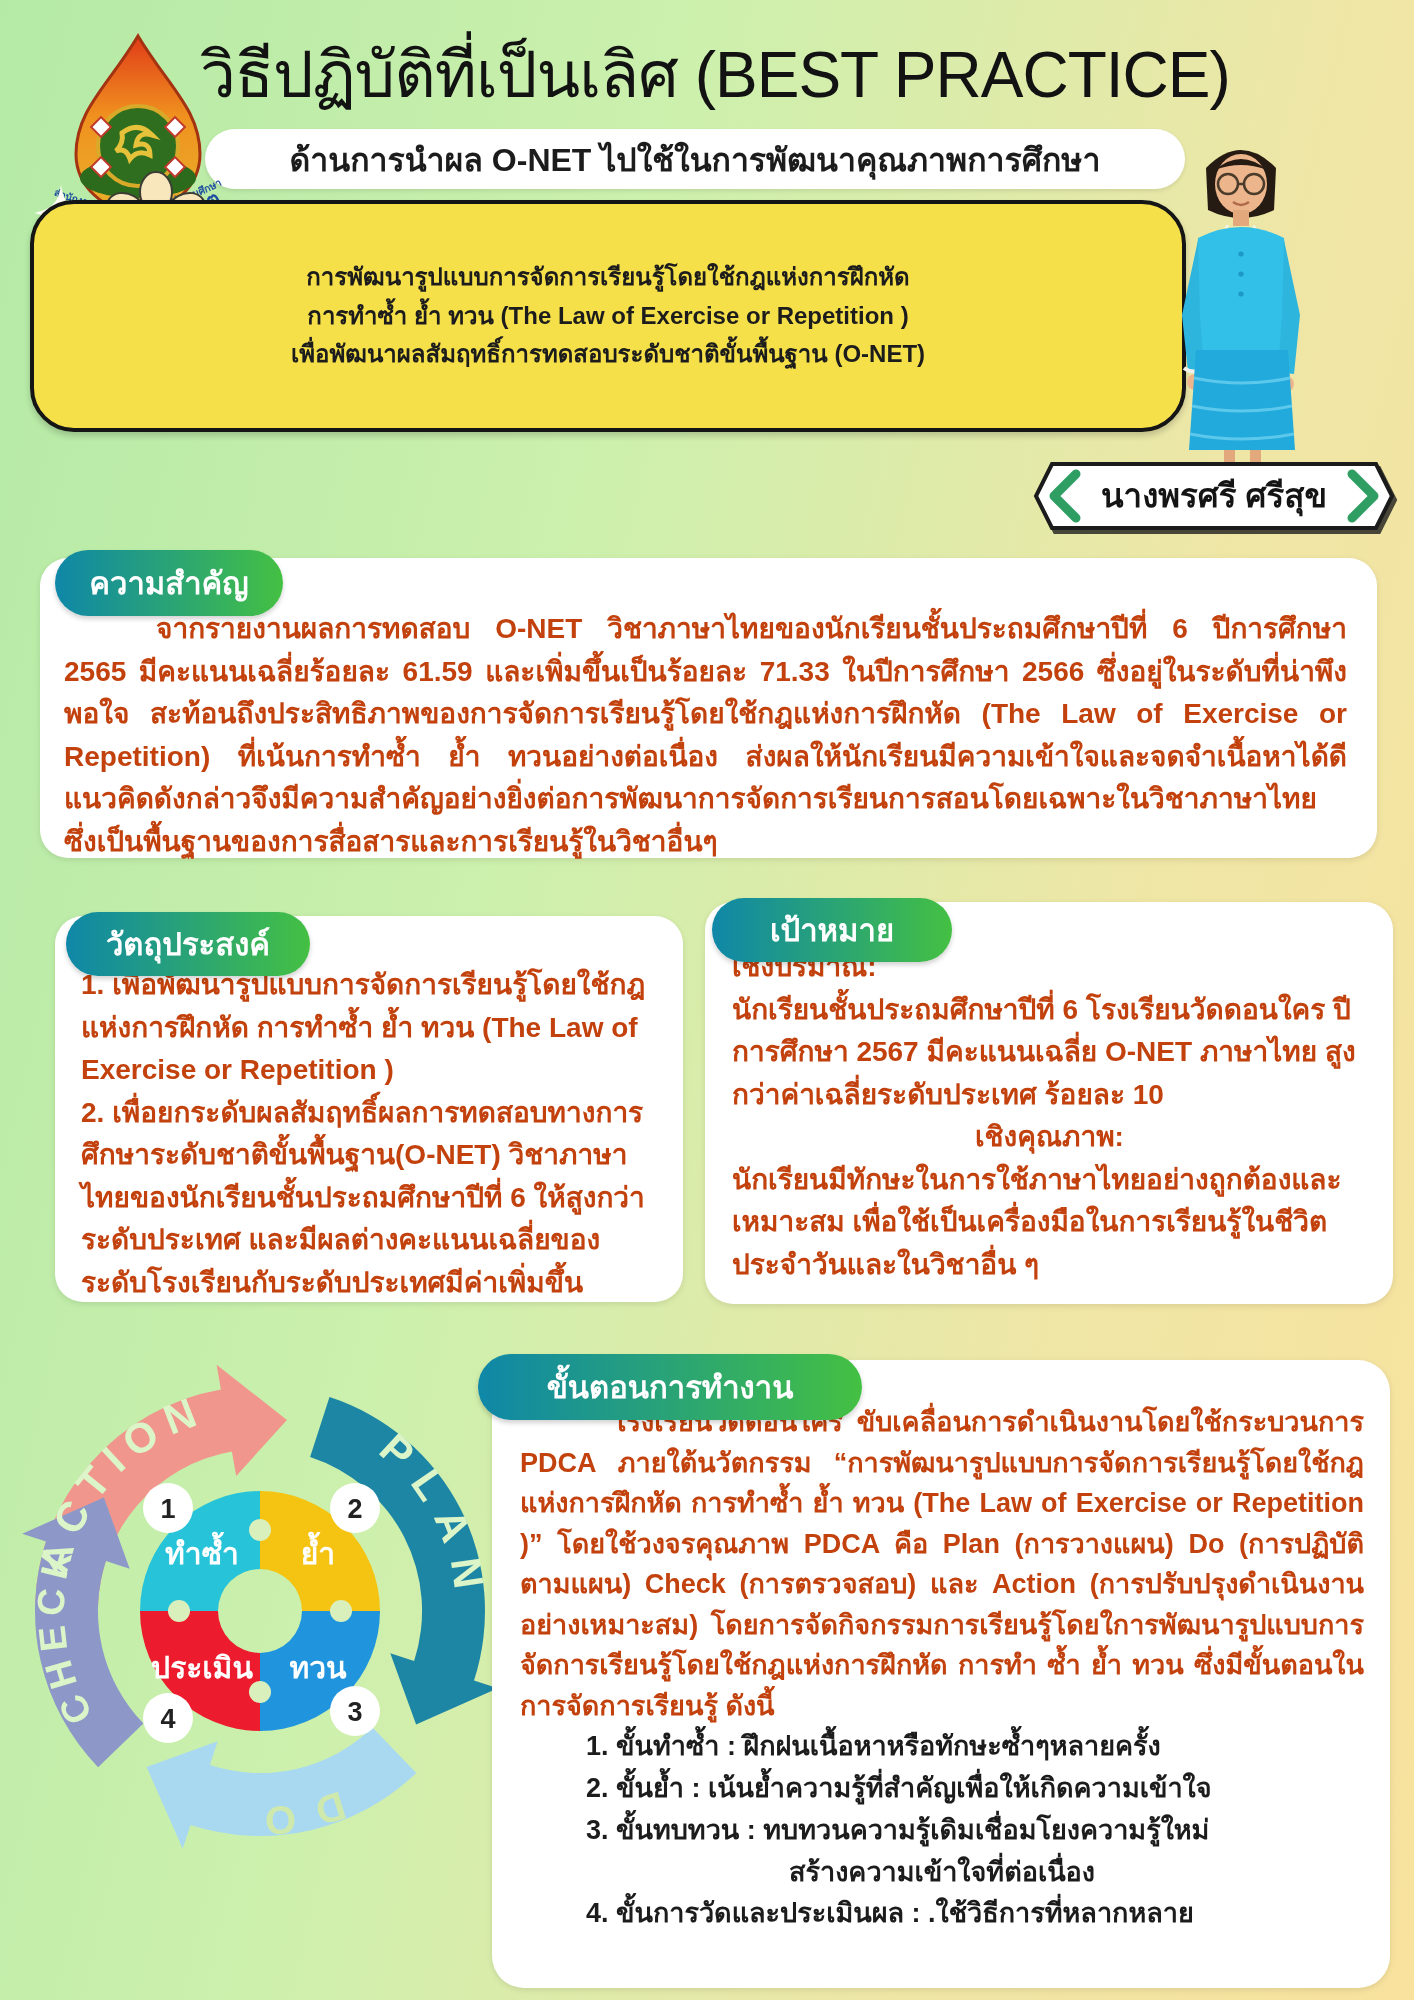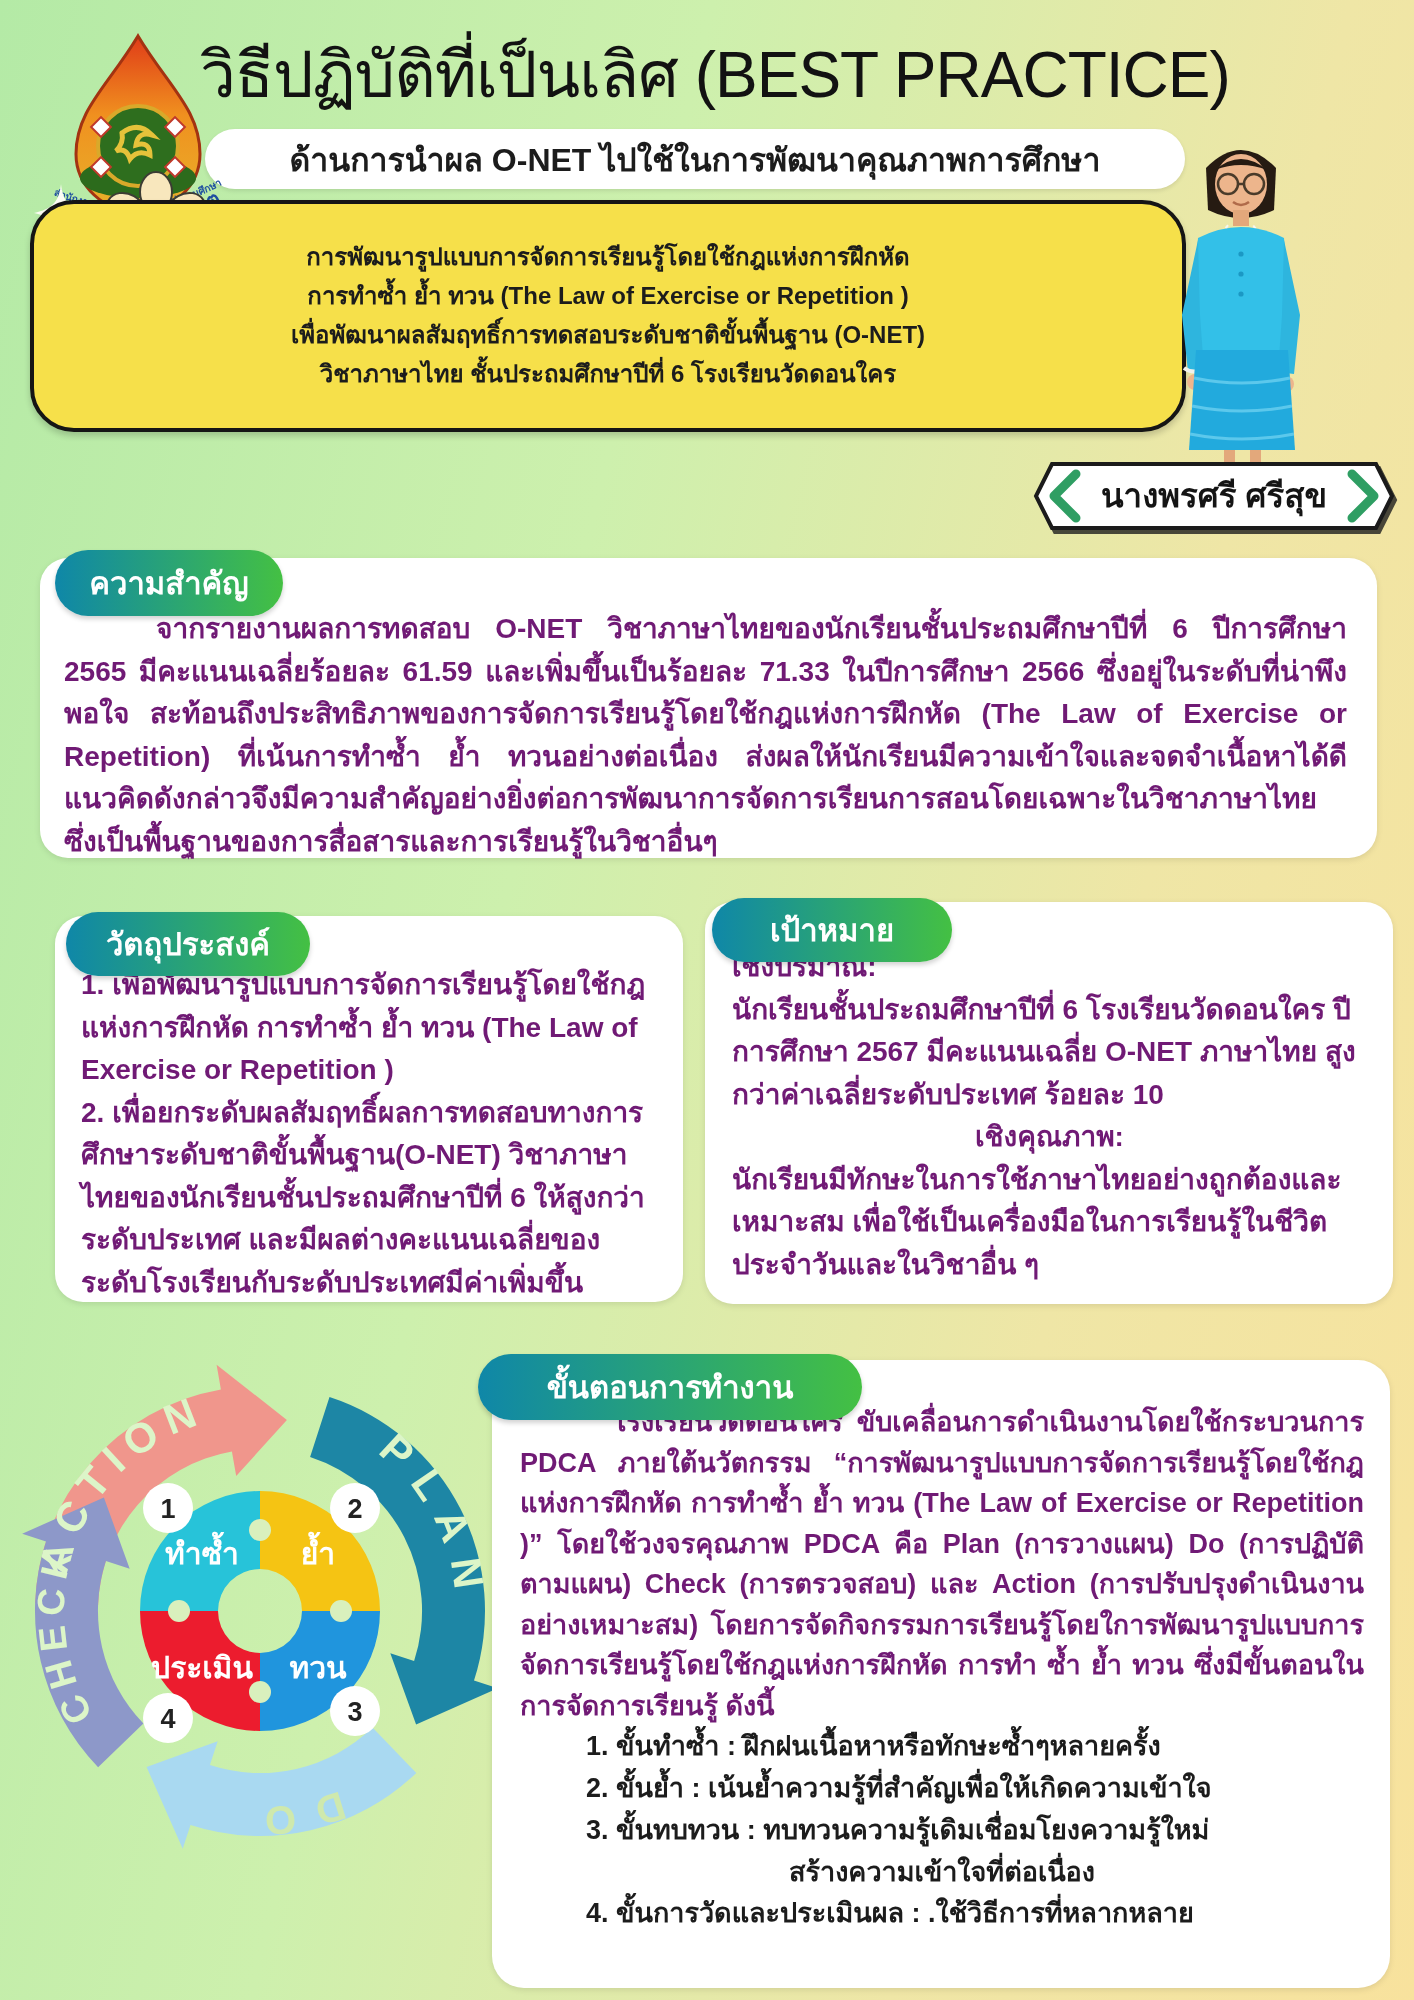--- a/index.html
+++ b/index.html
@@ -16,21 +16,21 @@
     box-shadow:0 2px 4px rgba(0,0,0,.10);}
   
   .title-box{left:30px;top:200px;width:1148px;height:224px;background:#f6e04a;border:4px solid #151515;
     border-radius:44px;display:flex;flex-direction:column;justify-content:center;text-align:center;
     font-size:24px;font-weight:800;line-height:1.62;z-index:2;box-shadow:0 4px 6px rgba(0,0,0,.18);}
   
   .pill{background:linear-gradient(90deg,#0f87a8,#44c043);border-radius:36px;color:#ffffff;
     display:flex;align-items:center;justify-content:center;font-size:31px;font-weight:800;z-index:3;
     box-shadow:0 3px 5px rgba(0,0,0,.18);margin-top:28px;}
   .card{background:#ffffff;border-radius:28px;z-index:1;box-shadow:0 2px 6px rgba(0,0,0,.10);}
-  .body-txt{font-size:28px;font-weight:600;line-height:1.52;color:#701a75;text-align:justify;}
+  .body-txt{font-size:28px;font-weight:600;line-height:1.52;color:#c2410c;text-align:justify;}
   .indent{text-indent:92px;}
   
   .photo{left:1138px;top:110px;width:207px;height:374px;z-index:2;}
   .name-badge{left:1032px;top:461px;width:364px;height:70px;z-index:4;}
   
   .step{font-size:27px;font-weight:600;line-height:1.55;margin-left:66px;}
   .step.center{margin-left:0;text-align:center;}
   
   .pdca{left:10px;top:1346px;width:508px;height:548px;z-index:0;}
   .deco{z-index:2;}
@@ -83,21 +83,20 @@
       <ellipse cx="26" cy="74" rx="16" ry="20" transform="rotate(60 26 74)"></ellipse>
       <ellipse cx="26" cy="40" rx="16" ry="20" transform="rotate(120 26 40)"></ellipse>
     </g>
     <circle cx="56" cy="56" r="11" fill="#cdeea9" stroke="#3c3c34" stroke-width="2"></circle>
   </svg>
 
   <div class="abs title-box">
     <div>การพัฒนารูปแบบการจัดการเรียนรู้โดยใช้กฎแห่งการฝึกหัด</div>
     <div>การทำซ้ำ ย้ำ ทวน  (The Law of Exercise or Repetition )</div>
     <div>เพื่อพัฒนาผลสัมฤทธิ์การทดสอบระดับชาติขั้นพื้นฐาน (O-NET)</div>
-    <div>วิชาภาษาไทย ชั้นประถมศึกษาปีที่ 6 โรงเรียนวัดดอนใคร</div>
   </div>
 
   <svg class="abs photo" viewBox="0 0 207 374">
     <path d="M68 58 Q103 22 138 58 L136 100 Q103 116 70 100 Z" fill="#261b12"></path>
     <ellipse cx="103" cy="74" rx="26" ry="30" fill="#edb58c"></ellipse>
     <path d="M77 60 Q103 38 129 60 Q103 50 77 60 Z" fill="#261b12"></path>
     <circle cx="90" cy="74" r="10" fill="none" stroke="#4a3b2a" stroke-width="2.5"></circle>
     <circle cx="116" cy="74" r="10" fill="none" stroke="#4a3b2a" stroke-width="2.5"></circle>
     <line x1="100" y1="74" x2="106" y2="74" stroke="#4a3b2a" stroke-width="2.5"></line>
     <path d="M95 92 Q103 98 111 92" stroke="#b06a4a" stroke-width="2.5" fill="none"></path>

